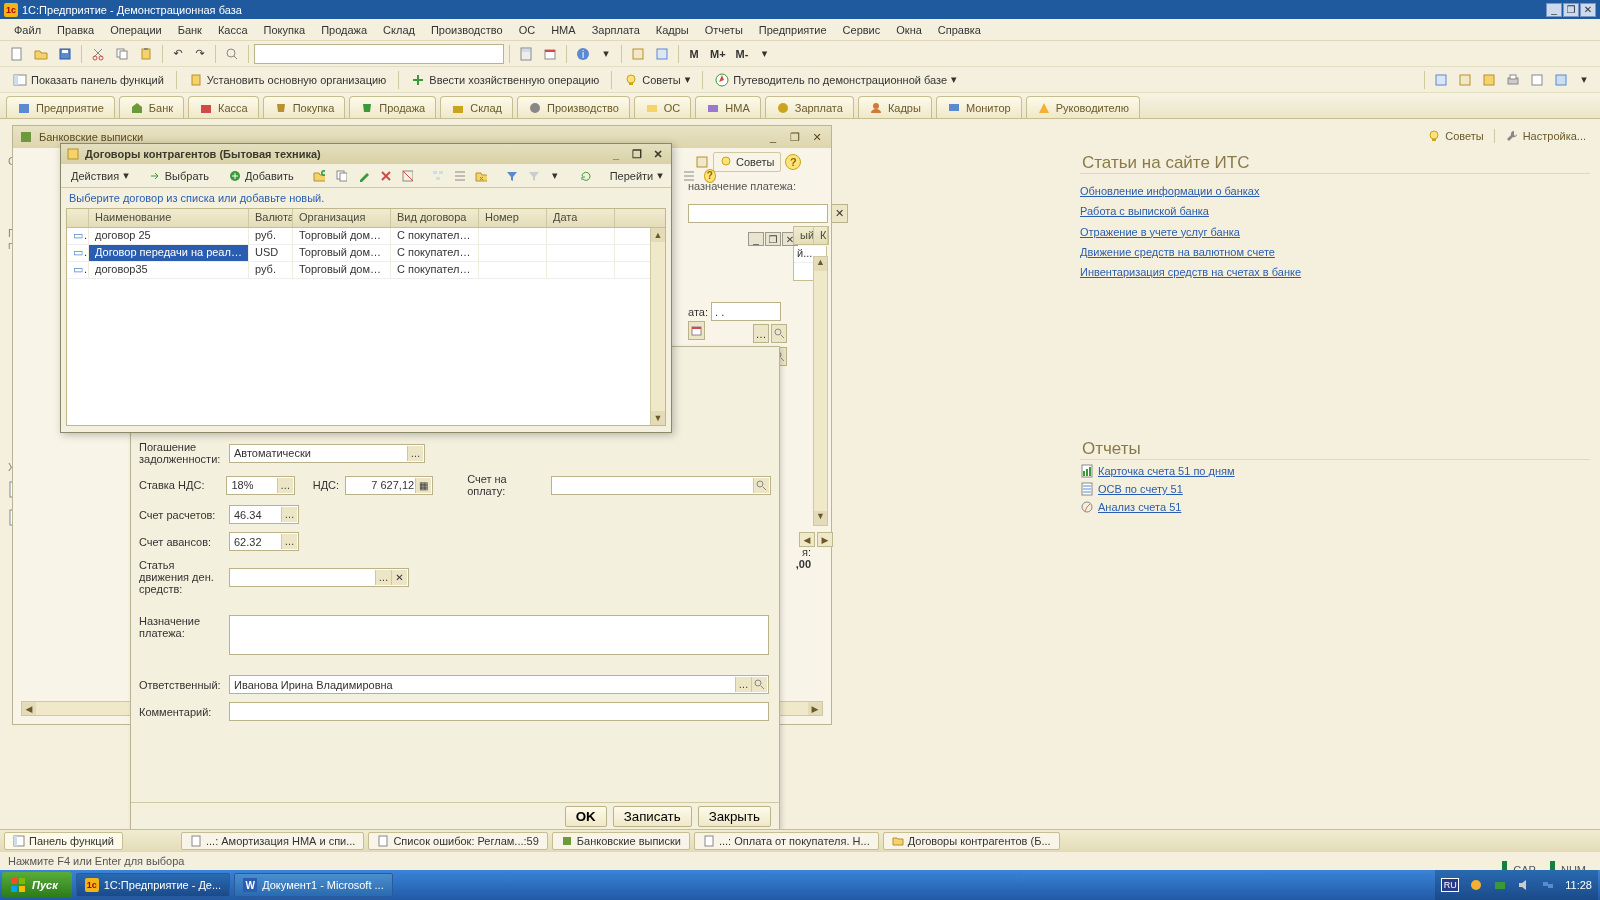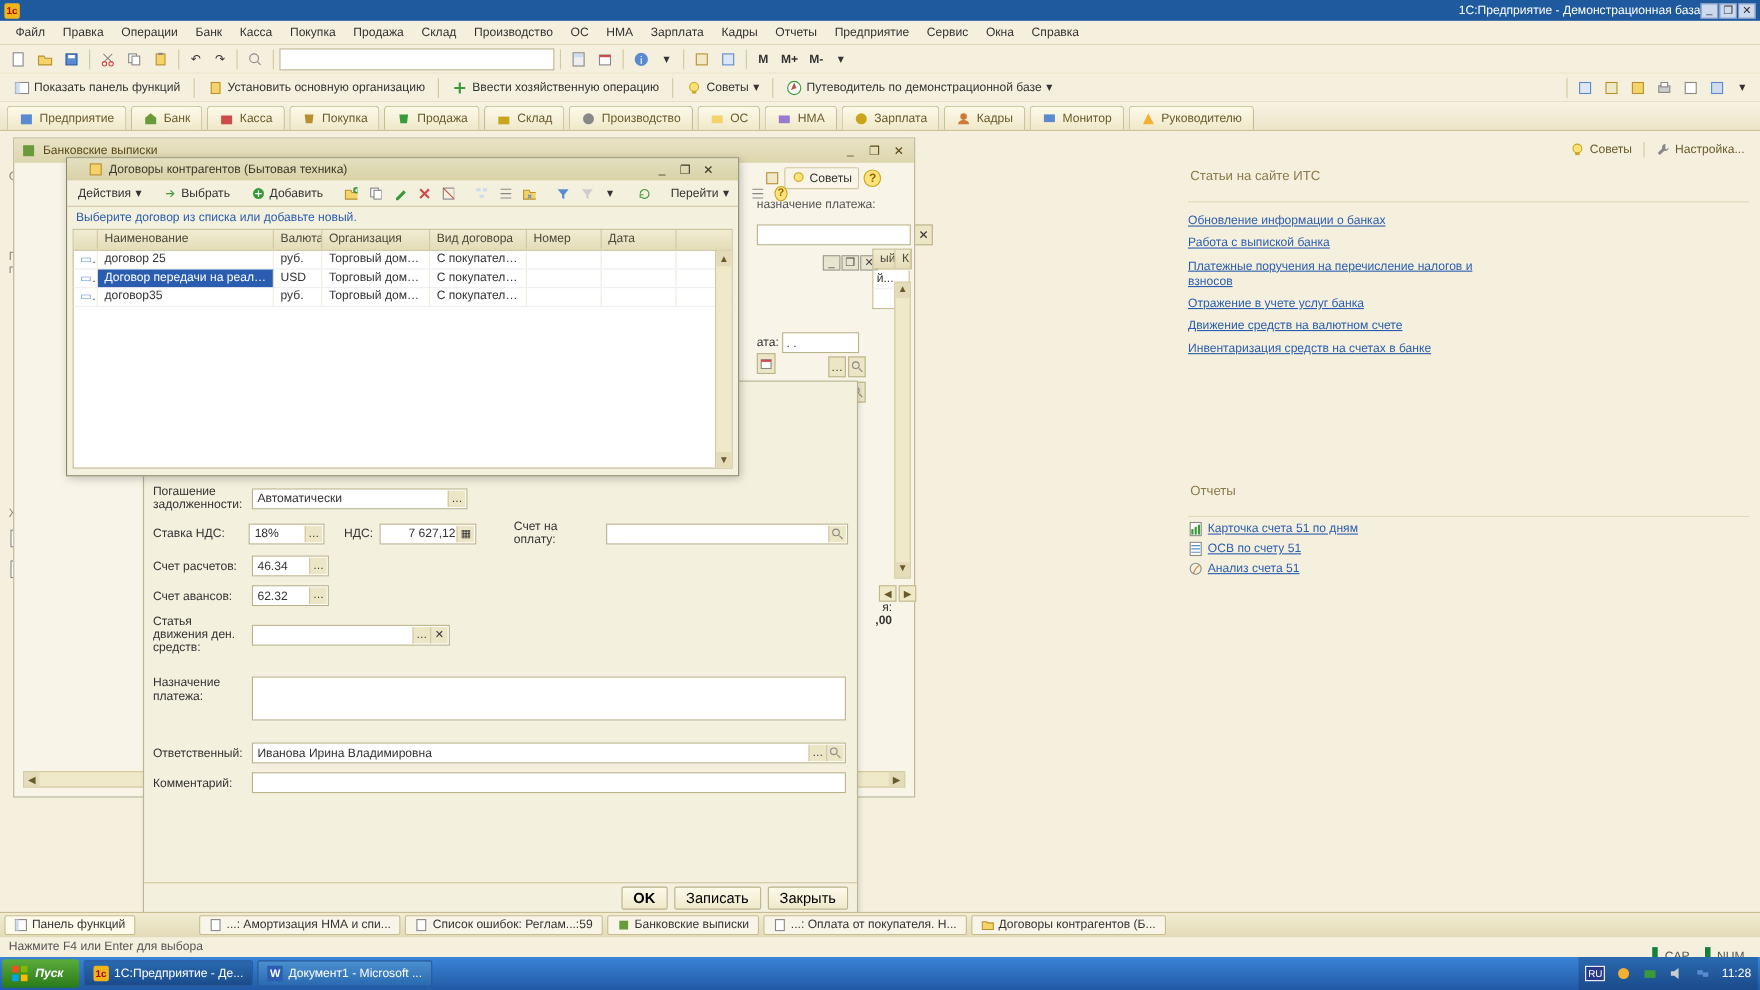--- a/index.html
+++ b/index.html
@@ -1,21 +1,21 @@
 <!DOCTYPE html>
 <html><head>
 <meta charset="utf-8">
 <style>
 * { box-sizing: border-box; margin: 0; padding: 0; }
 body { font-family: Tahoma, Arial, sans-serif; font-size: 11px; background: #f5f0de; color: #333; width: 1600px; height: 900px; overflow: hidden; position: relative; }
 
 
 .win-titlebar { height: 19px; background: linear-gradient(#1f5a9f,#1f5a9f); color:#fff; display:flex; align-items:center; padding: 0 4px; }
 .win-titlebar .icon { width:14px; height:14px; background:#f2b517; border-radius:2px; margin-right:4px; display:inline-flex; align-items:center; justify-content:center; font-size:9px; color:#a00; font-weight:bold;}
-.win-titlebar .title { flex:1; font-size:11px;text-align:right; }
+.win-titlebar .title { flex:1; font-size:11px; }
 .win-titlebar .winbtns { display:flex; gap:1px; }
 .win-titlebar .wbtn { width:16px; height:14px; background:#cdd9ec; border:1px solid #7a96c2; display:flex; align-items:center; justify-content:center; font-size:10px; color:#333; }
 
 
 .menubar { height:22px; background:#f5f0de; display:flex; align-items:center; padding: 0 6px; gap:0; color:#333; border-bottom:1px solid #e0d8b8;}
 .menubar span { padding: 3px 8px; }
 
 
 .toolbar { height:26px; background:#f5f0de; border-bottom:1px solid #e5ddc2; display:flex; align-items:center; padding: 0 6px; gap:2px; }
 .tbtn { height:20px; min-width:20px; padding:0 3px; border:1px solid transparent; display:inline-flex; align-items:center; justify-content:center; border-radius:2px; }
@@ -31,21 +31,21 @@
 
 
 .workarea { position:absolute; left:0; right:0; top:121px; bottom:30px; background:#f5f0de; }
 .side-left { position:absolute; left:8px; top:4px; width:36px; bottom:170px; }
 .side-left .ic-box { width:22px; height:22px; margin:6px 0;}
 
 
 .right-side { position:absolute; right:10px; top:4px; width:510px; }
 .right-top-btns { height:22px; display:flex; justify-content:flex-end; gap:6px; align-items:center; color:#6a5a2a; }
 .link-btn { display:inline-flex; align-items:center; gap:4px; padding:2px 4px; }
-.panel-heading { color:#8a7a4a; font-size:12px; padding: 6px 2px 16px; border-bottom:1px solid #e0d8b8; }
+.panel-heading { color:#8a7a4a; font-size:17px; padding: 6px 2px 0; border-bottom:1px solid #e0d8b8; }
 .search-row { display:flex; gap:6px; margin-top:6px; }
 .search-input { flex:1; height:22px; border:1px solid #bab289; border-radius:2px; background:#fff; }
 .search-btn { height:22px; padding:0 10px; border:1px solid #bab289; background: linear-gradient(#fdfae9,#efe8c9); border-radius:2px; }
 .link-list { margin-top:10px; }
 .link-list a { display:block; color:#2a5db0; text-decoration:underline; margin:6px 0; line-height:1.3; max-width: 290px;}
 .reports-box { position:absolute; right:10px; top:312px; width:510px; }
 .reports-box a { display:flex; align-items:center; gap:4px; color:#2a5db0; text-decoration:underline; margin:4px 0; }
 
 
 .panel-bank { position:absolute; left:12px; top:4px; width:820px; height:600px; border:1px solid #b8b494; background:#f8f5e8; }
@@ -61,21 +61,21 @@
 .inp.btn-right { position:relative; }
 .inp .sel-btn { position:absolute; right:1px; top:1px; bottom:1px; width:16px; background:#ece5c6; border-left:1px solid #d0c8a0; display:flex; align-items:center; justify-content:center; font-size:10px;}
 .btn-bar { position:absolute; left:0; right:0; bottom:0; height:28px; border-top:1px solid #d0c8a0; display:flex; justify-content:flex-end; align-items:center; gap:6px; padding:0 8px; background:#f4f0de; }
 .btn-bar button { height:21px; padding:0 10px; border:1px solid #bab289; background: linear-gradient(#fdfae9,#efe8c9); border-radius:2px; }
 .btn-bar button.primary { font-weight:bold; }
 .peek-winbtns{ position:absolute; left:735px; top:106px; display:flex; gap:1px;}
 .peek-winbtns .wb { width:16px; height:14px; border:1px solid #9a9a8a; background:#e8e4d0; display:inline-flex; align-items:center; justify-content:center; font-size:10px; color:#444;}
 
 
 .dialog { position:absolute; left:60px; top:22px; width:612px; height:290px; background:#f4f0de; border:1px solid #8a8a6a; box-shadow: 2px 2px 8px rgba(0,0,0,.25); }
-.dialog .dlg-title { height:20px; background: linear-gradient(#e4dfbf,#d8d1a6); display:flex; align-items:center; padding:0 19px; gap:5px; color:#3a3a2a; }
+.dialog .dlg-title { height:20px; background: linear-gradient(#e4dfbf,#d8d1a6); display:flex; align-items:center; padding:0 5px; gap:5px; color:#3a3a2a;font-weight:bold; }
 .dlg-title .spacer{flex:1;}
 .dlg-title .wb { width:16px; height:14px; display:inline-flex; align-items:center; justify-content:center; color:#3a3a2a; }
 .dlg-toolbar { height:24px; border-bottom:1px solid #d0c8a0; display:flex; align-items:center; padding:0 5px; gap:2px; }
 .dlg-hint { padding:4px 8px; font-size:11px; color:#2a5db0; }
 .grid { border:1px solid #c0b88a; margin:0 5px 5px; height:218px; background:#fff; position:relative;}
 .grid-head { display:flex; height:19px; background: linear-gradient(#f1ecd2,#e4dcb8); border-bottom:1px solid #c7bd91; }
 .gh { border-right:1px solid #d0c8a0; padding:2px 6px; color:#4a4a3a; position:relative; overflow:hidden; white-space:nowrap;}
 .grid-row { display:flex; height:17px; border-bottom:1px solid #eee; }
 .gc { border-right:1px solid #f0ece0; padding:1px 6px; overflow:hidden; white-space:nowrap; text-overflow:ellipsis;}
 .grid-row.sel .gc:nth-child(2){ background:#2a5db0; color:#fff; }
@@ -783,21 +783,20 @@
             <svg width="14" height="14">
               <path d="M9 2a3 3 0 0 0-3 4L2 10l2 2 4-4a3 3 0 0 0 4-3l-2 2-1-1z" fill="#888"></path>
             </svg>
             <span>Настройка...</span>
           </div>
       </div>
       <div class="panel-heading">Статьи на сайте ИТС</div>
       <div class="link-list">
         <a>Обновление информации о банках</a>
         <a>Работа с выпиской банка</a>
-        <a>Платежные поручения на перечисление налогов и взносов</a>
         <a>Отражение в учете услуг банка</a>
         <a>Движение средств на валютном счете</a>
         <a>Инвентаризация средств на счетах в банке</a>
       </div>
     </div>
 
     <div class="reports-box">
       <div class="panel-heading">Отчеты</div>
       <a>
           <svg width="14" height="14">

